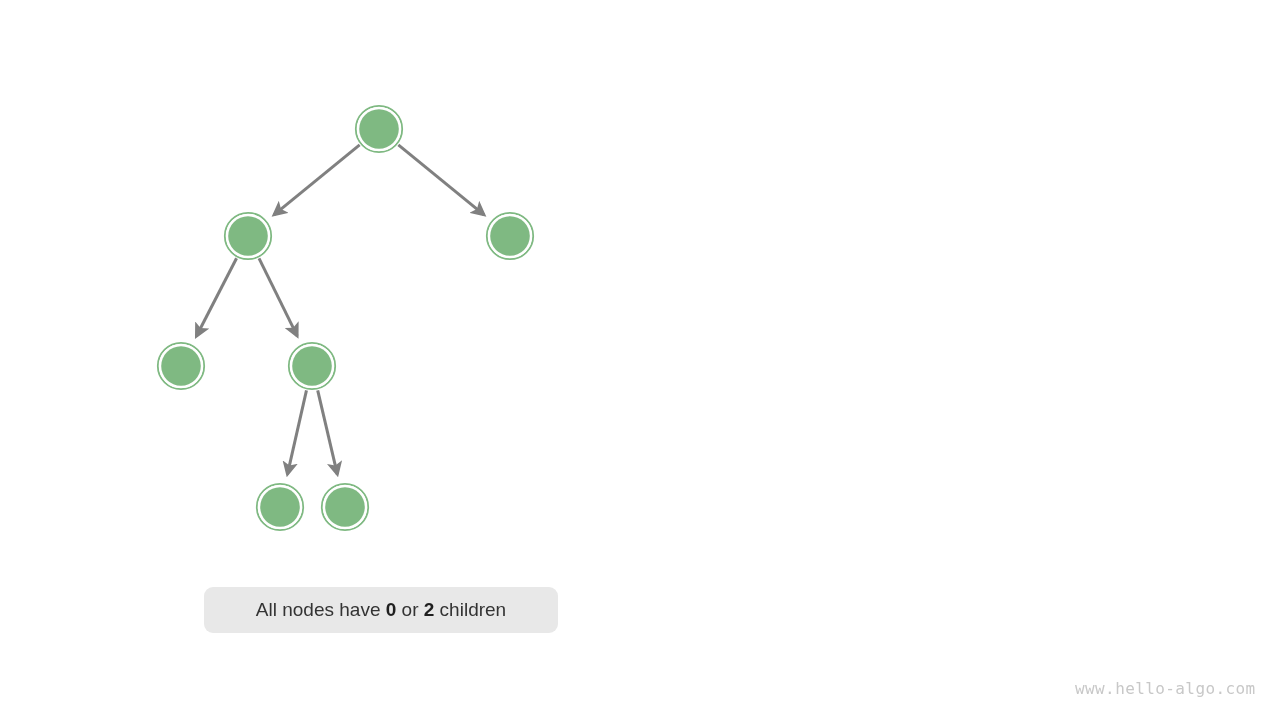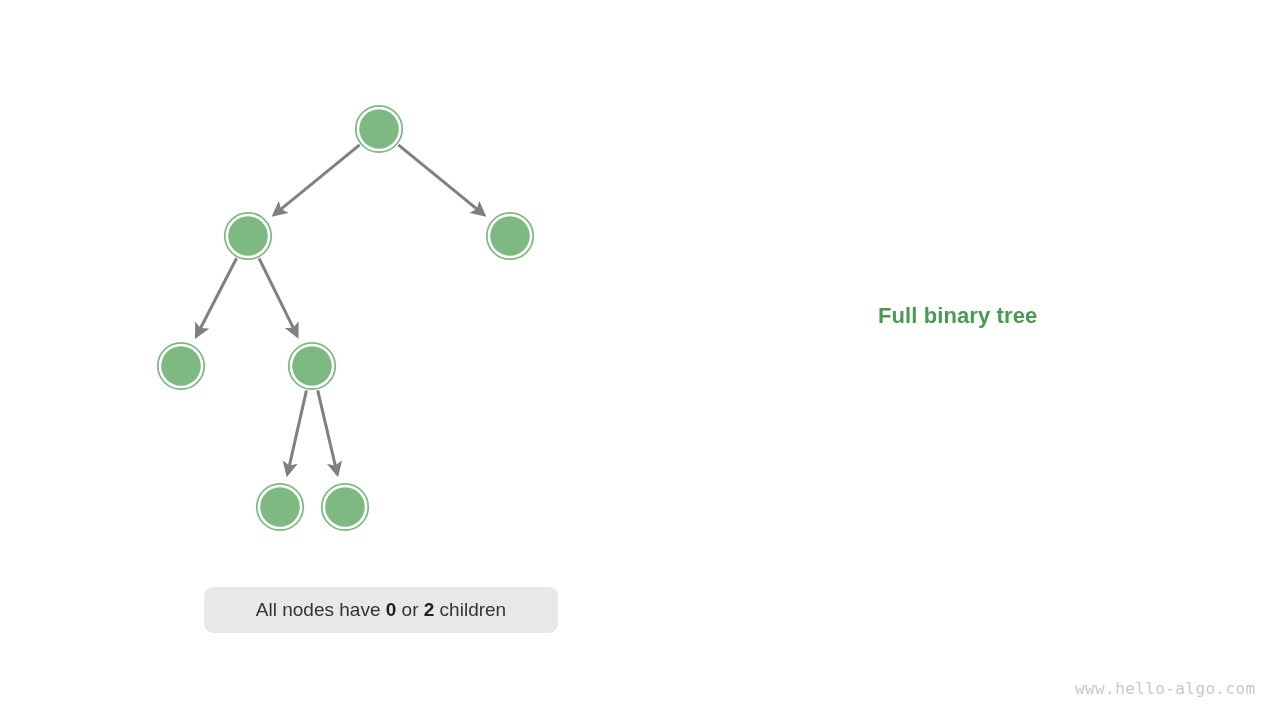--- a/index.html
+++ b/index.html
@@ -120,21 +120,20 @@
           <circle cx="280" cy="507" r="19.8" fill="#7fb982"></circle>
         </g>
         <g>
           <circle cx="345" cy="507" r="23.2" fill="none" stroke="#7fb982" stroke-width="1.8"></circle>
           <circle cx="345" cy="507" r="21" fill="none" stroke="#ffffff" stroke-width="2.2"></circle>
           <circle cx="345" cy="507" r="19.8" fill="#7fb982"></circle>
         </g>
       </g>
   </svg>
 
-  <div class="diagram-title" id="diagram-title" style="left: 878px; top: 303px; color: rgb(74, 154, 82);">Full binary tree</div>
 
   <div class="caption-box" id="caption-box" style="left: 204px; top: 587px; width: 354px; height: 46px; background: rgb(232, 232, 232); color: rgb(51, 51, 51);">
     <span class="caption-seg">All nodes have </span>
       <b class="caption-seg">0</b>
       <span class="caption-seg"> or </span>
       <b class="caption-seg">2</b>
       <span class="caption-seg"> children</span>
   </div>
 
   <div class="watermark" id="watermark" style="left: 1075px; top: 679px; color: rgb(200, 200, 200);">www.hello-algo.com</div>

